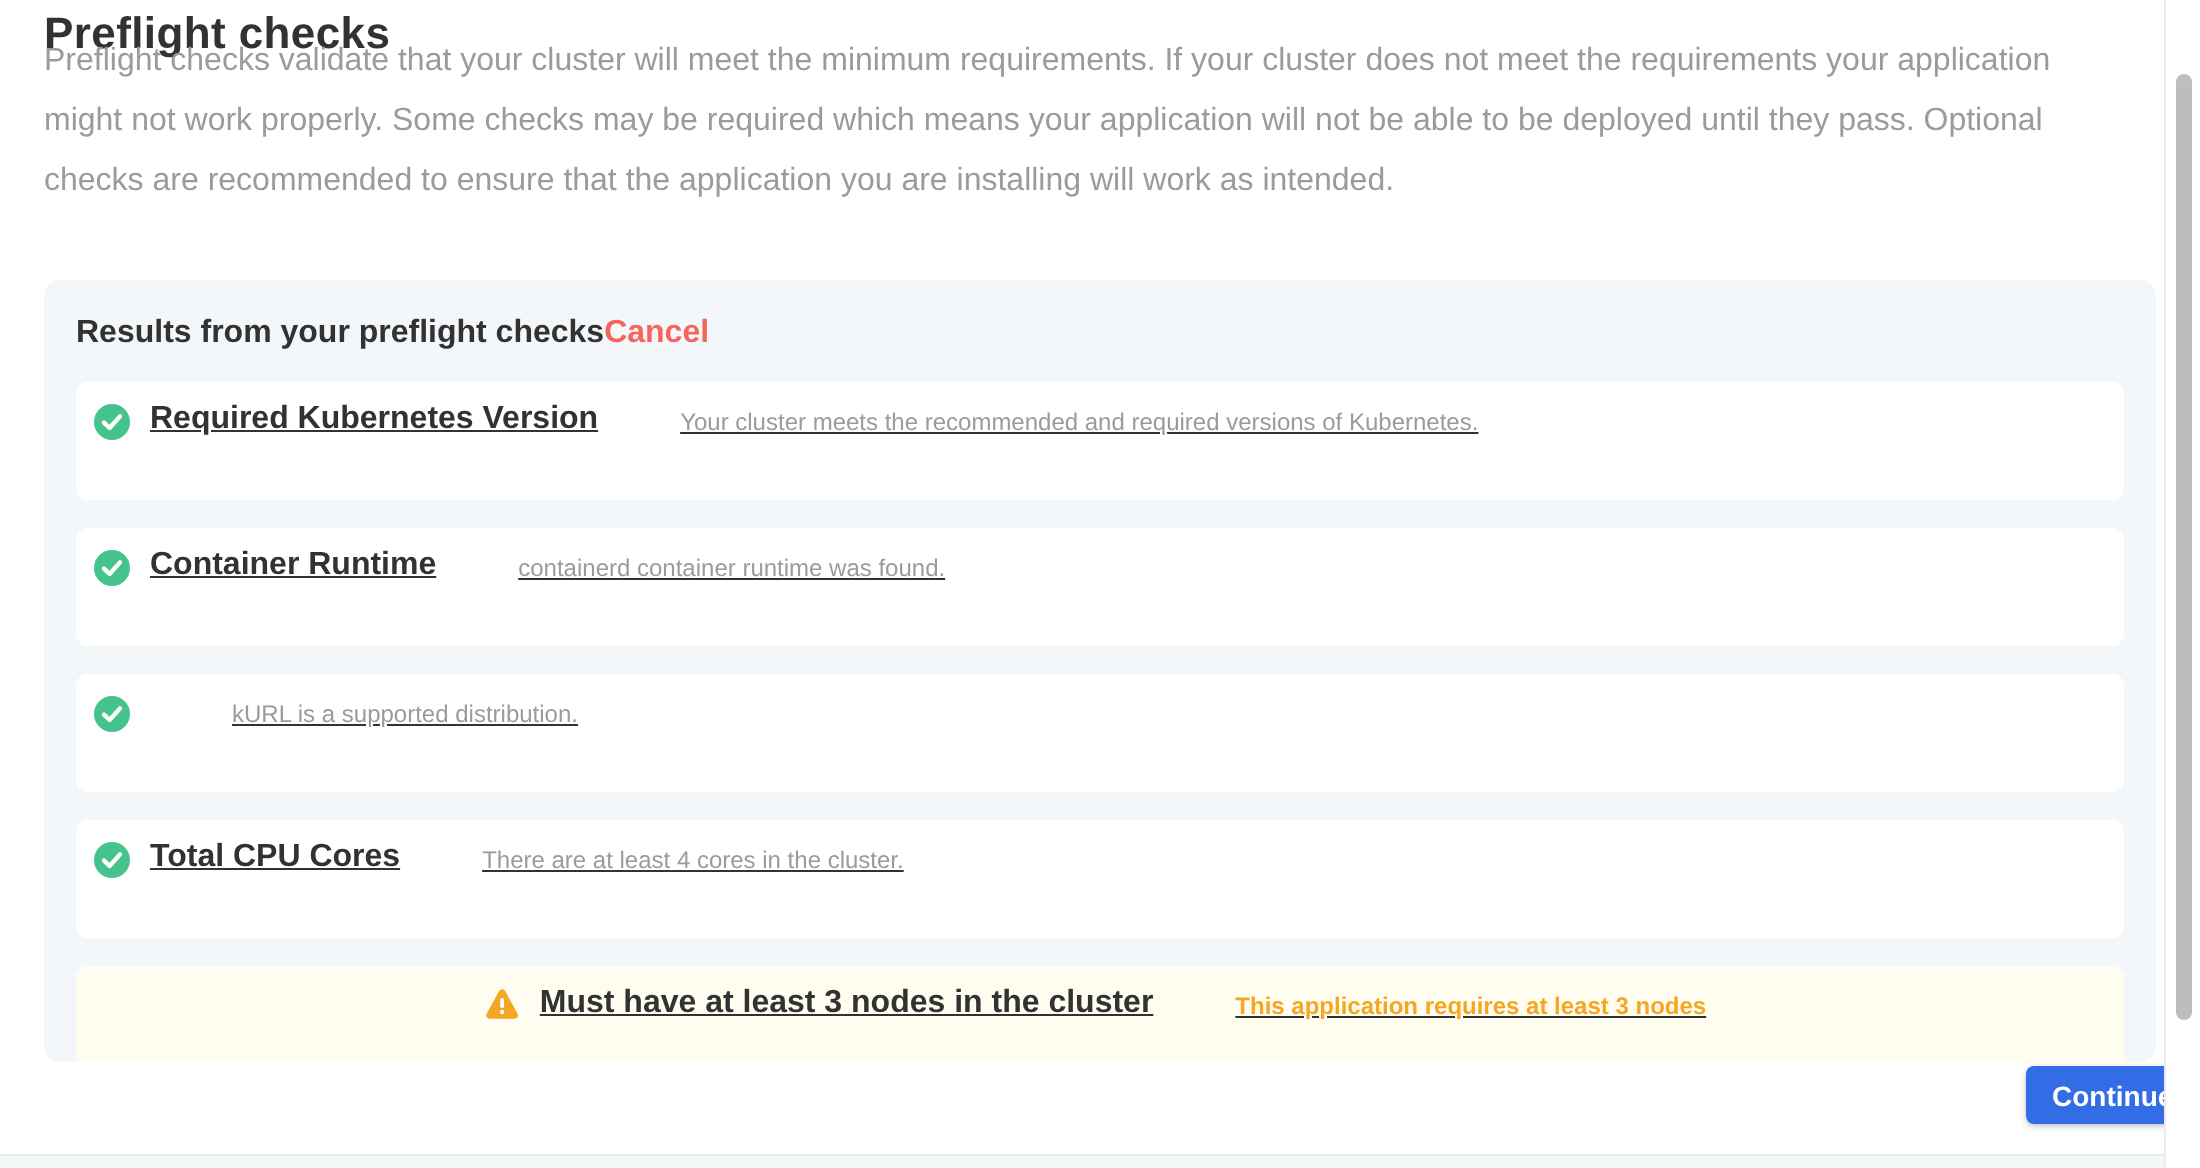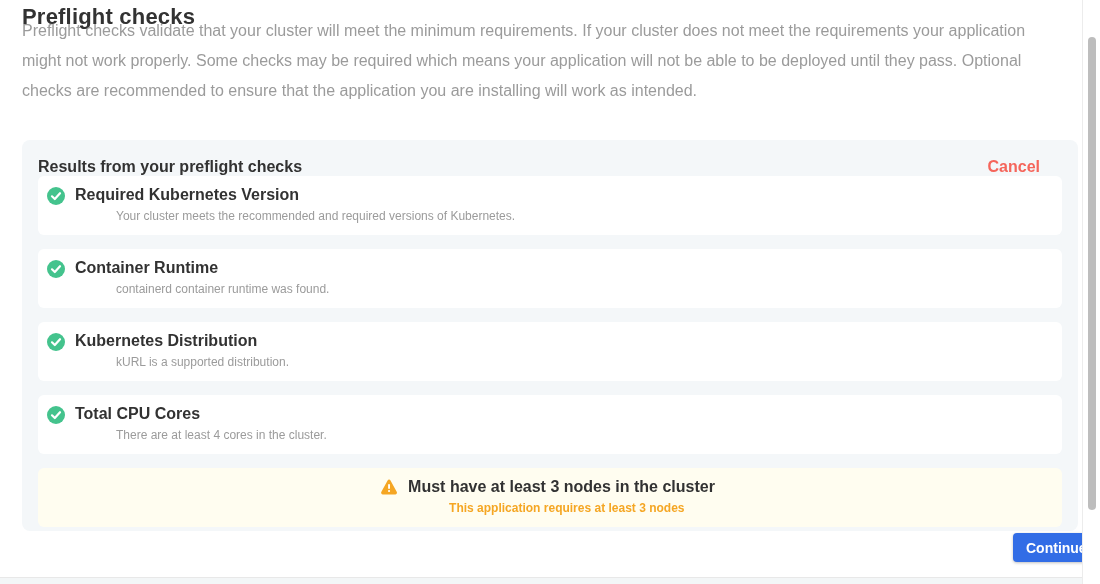--- a/index.html
+++ b/index.html
@@ -36,22 +36,22 @@
     width: 1056px; height: 391px;
     background: #f4f7f9;
     border-radius: 8px;
     overflow: hidden;
     padding: 16px 16px 0 16px;
   }
 
   .panel-header {
     display: flex;
     align-items: center;
-    justify-content: space-between;
     padding: 2px 22px 0 0;
+    margin-bottom: 15px;
   }
   .panel-header h2 {
     font-size: 16px;
     font-weight: bold;
     color: #323232;
   }
   .cancel-link {
     font-size: 16px;
     font-weight: bold;
     color: #f5655b;
@@ -81,21 +81,21 @@
     border-radius: 50%;
     background: #44c38d;
     display: none;
     align-items: center;
     justify-content: center;
   }
   .icon-warning { display: none; width: 18px; height: 17px; }
   .check-row.pass .icon-check { display: flex; }
   .check-row.warn .icon-warning { display: block; }
 
-  .check-body { display: flex; flex-direction: column; }
+  .check-body { display: flex; flex-direction: row; text-decoration: underline; }
   .check-title {
     font-size: 16px;
     font-weight: bold;
     color: #323232;
     line-height: 20px;
   }
   .check-message {
     margin-top: 4px;
     font-size: 12px;
     color: #9b9b9b;
@@ -194,21 +194,20 @@
       <div class="check-row pass">
         <span class="check-icon-wrap">
           <span class="icon-check">
             <svg width="18" height="18" viewBox="0 0 18 18" aria-hidden="true">
               <path d="M5 9.3 L7.8 12 L13 6.2" stroke="#ffffff" stroke-width="2.2" fill="none" stroke-linecap="round" stroke-linejoin="round"></path>
             </svg>
           </span>
 
         </span>
         <span class="check-body">
-          <span class="check-title">Kubernetes Distribution</span>
           <span class="check-message">kURL is a supported distribution.</span>
         </span>
       </div>
 
       <div class="check-row pass">
         <span class="check-icon-wrap">
           <span class="icon-check">
             <svg width="18" height="18" viewBox="0 0 18 18" aria-hidden="true">
               <path d="M5 9.3 L7.8 12 L13 6.2" stroke="#ffffff" stroke-width="2.2" fill="none" stroke-linecap="round" stroke-linejoin="round"></path>
             </svg>

